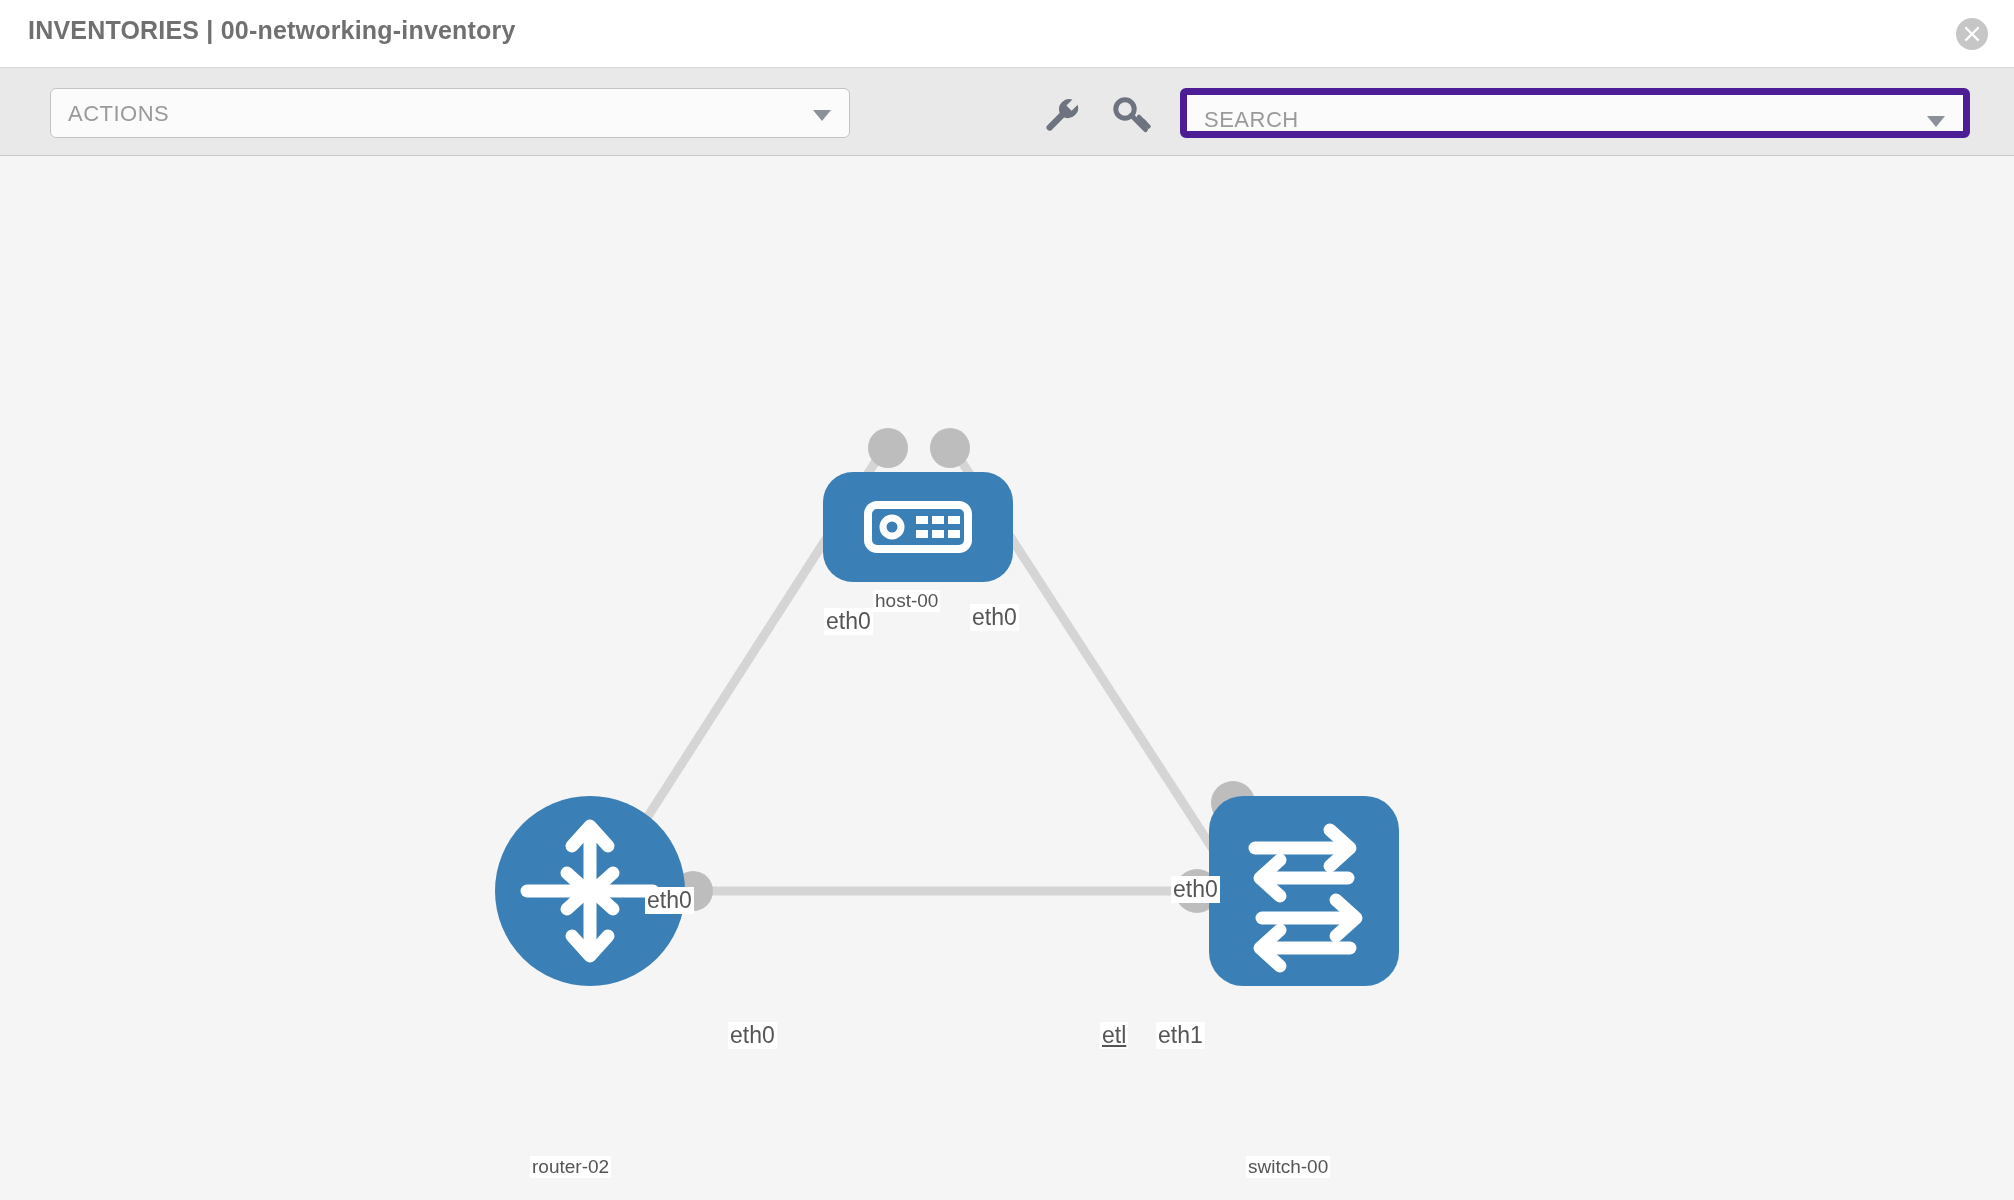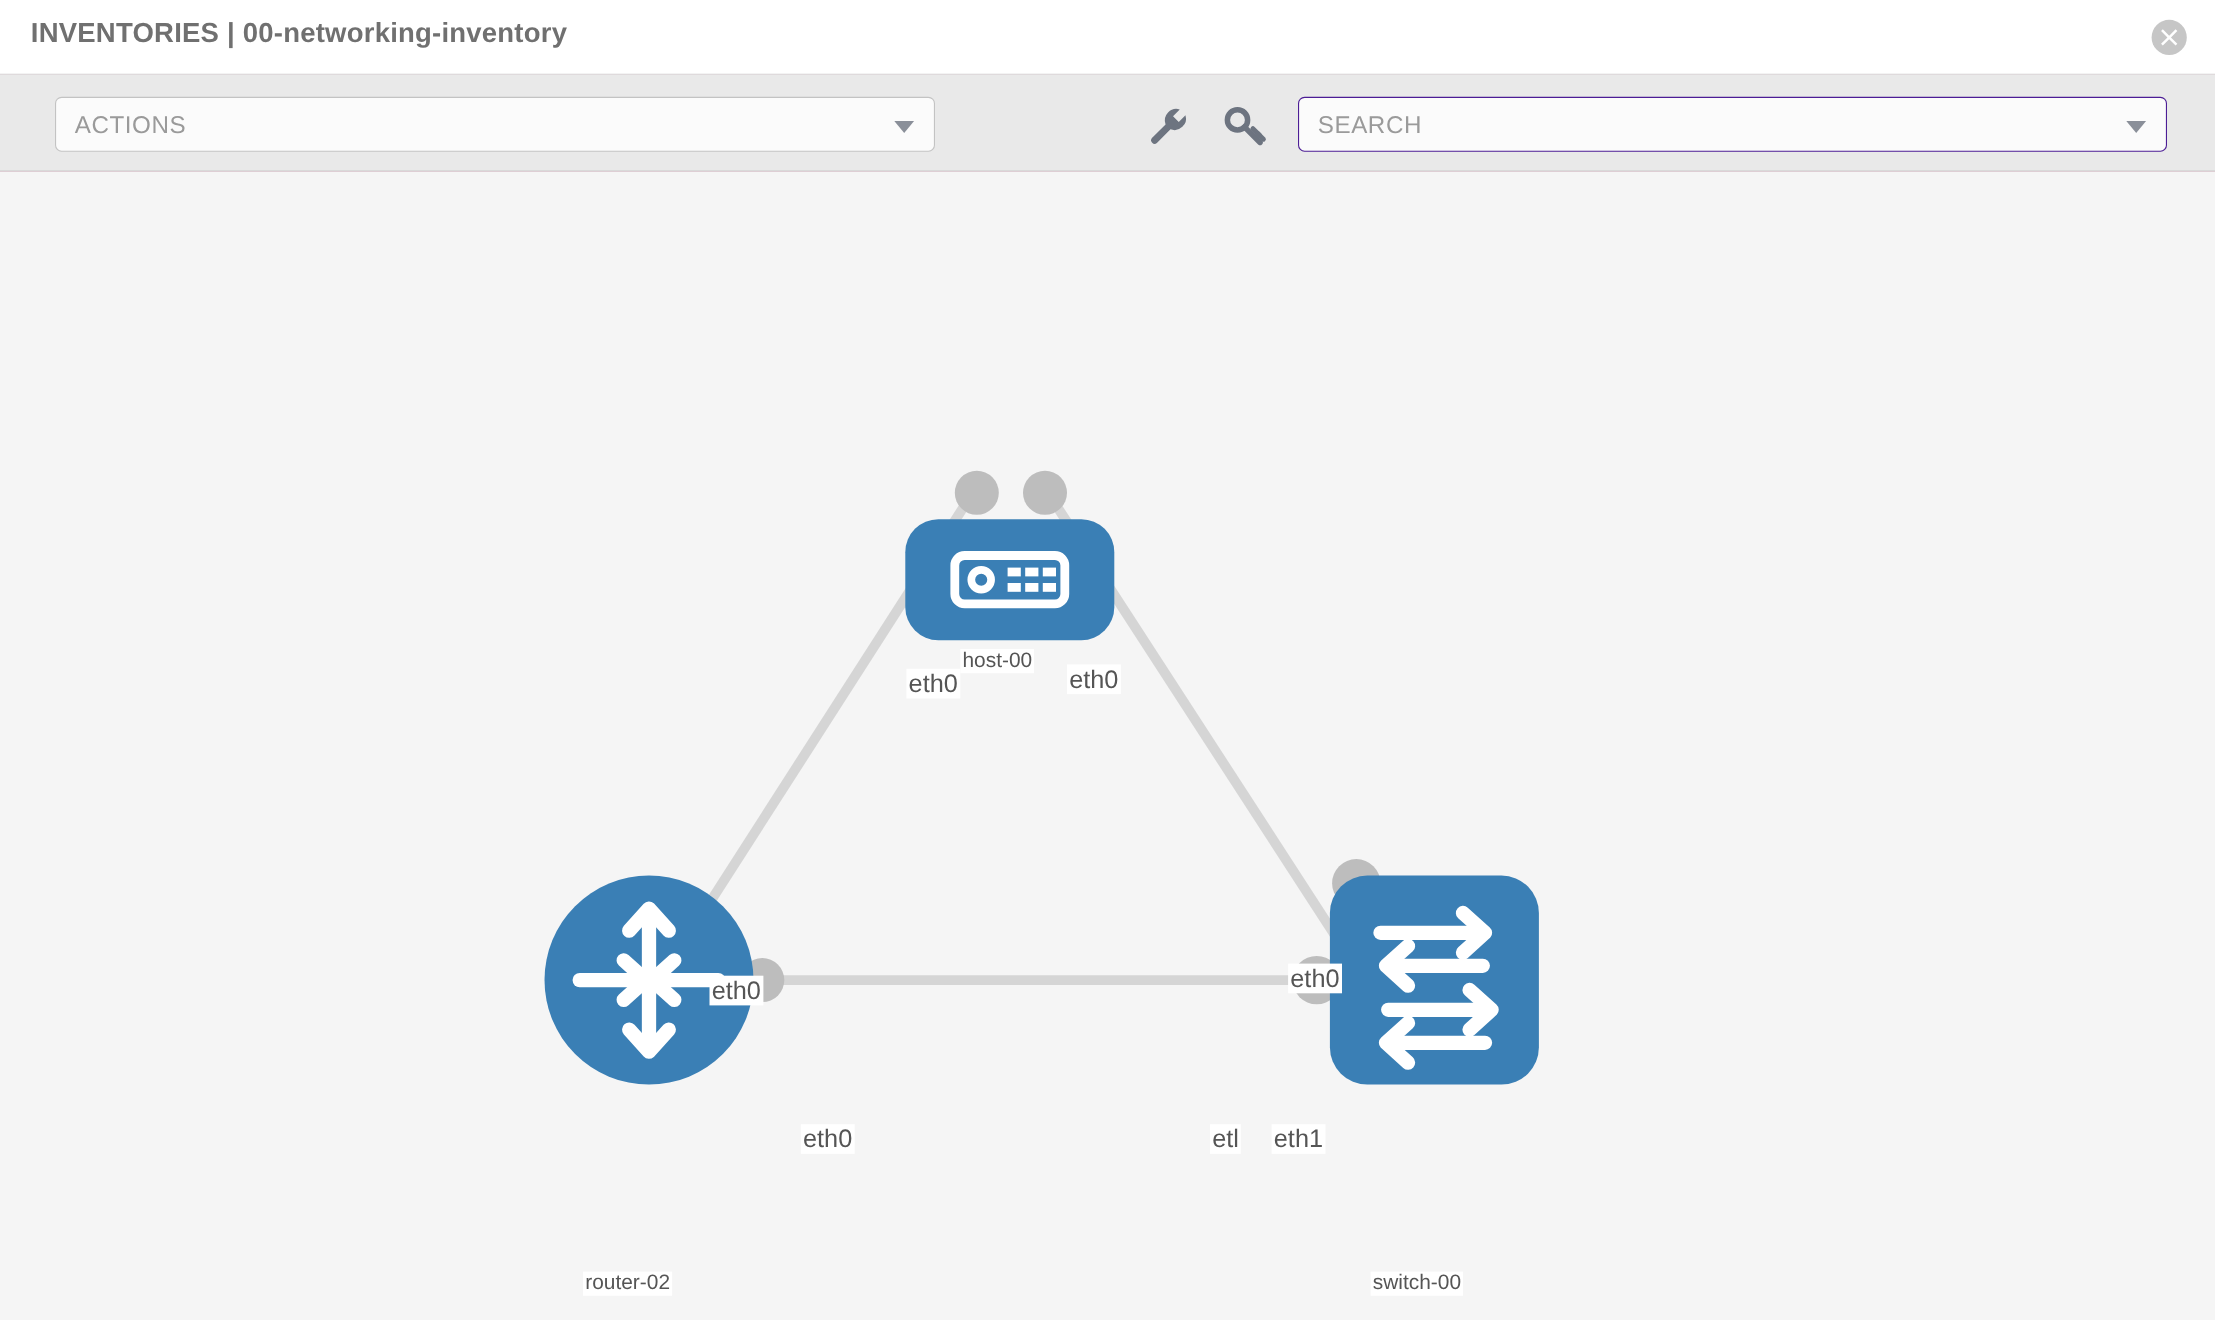--- a/index.html
+++ b/index.html
@@ -103,21 +103,21 @@
   .tool-icon.wrench { left: 1042px; }
   .tool-icon.key    { left: 1112px; }
 
   .search-select {
     position: absolute;
     left: 1180px;
     top: 20px;
     width: 790px;
     height: 50px;
     background: #fbfbfb;
-    border: 1px solid #4c1d95;
+    border: 7px solid #4c1d95;
     border-radius: 6px;
     box-sizing: border-box;
     cursor: text;
   }
   .search-label {
     position: absolute;
     left: 17px;
     top: 12px;
     font-size: 22px;
     color: #9a9a9a;
@@ -279,18 +279,18 @@
     <div class="edge-label" style="left:824px; top:452px;">eth0</div>
 
     <div class="edge-label" style="left:970px; top:448px;">eth0</div>
 
     <div class="edge-label" style="left:645px; top:731px;">eth0</div>
 
     <div class="edge-label" style="left:1171px; top:720px;">eth0</div>
 
     <div class="edge-label" style="left:728px; top:866px;">eth0</div>
 
-    <div class="edge-label" style="left:1100px; top:866px;">etl</div>
+    <div class="edge-label" style="left:1100px; top:866px;text-decoration:underline;">etl</div>
 
     <div class="edge-label" style="left:1122px; top:866px;margin-left:34px;">eth1</div>
 
   </div>
 </div>
 
 </body></html>

